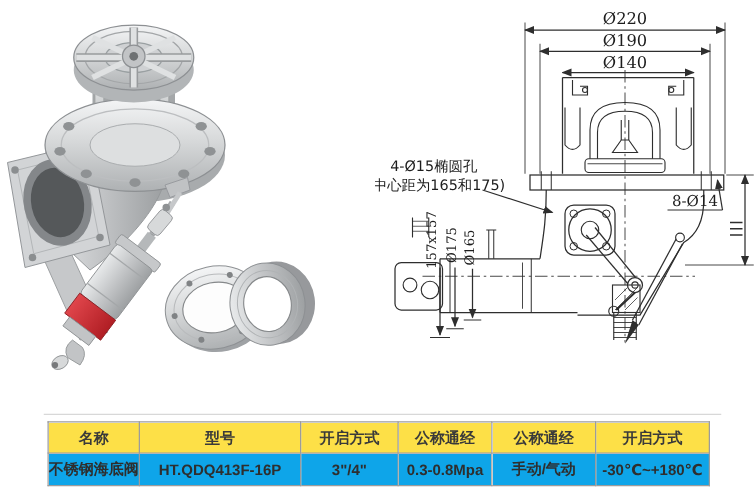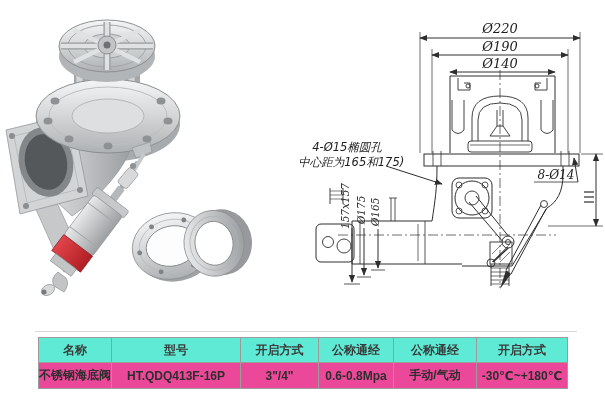--- a/index.html
+++ b/index.html
@@ -1,27 +1,27 @@
 <!DOCTYPE html>
 <html><head>
 <meta charset="utf-8">
 <style>
   html,body{margin:0;padding:0;background:#ffffff;}
   #stage{position:relative;width:605px;height:401px;background:#ffffff;overflow:hidden;
          font-family:"Liberation Sans","DejaVu Sans",sans-serif;}
   #photo-wrap{position:absolute;left:0;top:0;width:300px;height:312px;}
-  #drawing-wrap{position:absolute;left:300px;top:14px;width:305px;height:325px;font-style:italic;}
+  #drawing-wrap{position:absolute;left:300px;top:0;width:305px;height:325px;}
   .dim-text{font-family:"DejaVu Serif","Liberation Serif",serif;fill:#1d1d1d;}
   .cjk-text{font-family:"DejaVu Sans","Liberation Sans",sans-serif;fill:#1d1d1d;}
   #top-rule{position:absolute;left:35px;top:331px;width:542px;height:1px;background:#d8d8d8;}
   table.spec{position:absolute;left:38px;top:337px;border-collapse:collapse;table-layout:fixed;}
   table.spec td,table.spec th{border:1px solid #9c9c9c;text-align:center;vertical-align:middle;
       font-size:12px;font-weight:bold;color:#333;padding:0;overflow:hidden;white-space:nowrap;}
-  table.spec th{background:#5eead4;height:24px;color:#3a3a3a;}
-  table.spec td{background:#ec4899;height:25px;color:#2e2e2e;margin-top:16px;}
+  table.spec th{background:#fde047;height:24px;color:#3a3a3a;}
+  table.spec td{background:#0ea5e9;height:25px;color:#2e2e2e;margin-top:16px;}
   .c0{width:69px}.c1{width:129px}.c2{width:78px}.c3{width:75px}.c4{width:83px}.c5{width:91px}
 </style>
 </head>
 <body>
 
 <div id="stage">
 
   <div id="photo-wrap">
   <svg width="300" height="312" viewBox="0 0 300 312">
     <defs>
@@ -333,20 +333,20 @@
         <th>公称通经</th>
         <th>公称通经</th>
         <th>开启方式</th>
       </tr>
     </thead>
     <tbody>
       <tr>
         <td>不锈钢海底阀</td>
         <td>HT.QDQ413F-16P</td>
         <td>3"/4"</td>
-        <td>0.6-0.8Mpa</td>
+        <td>0.3-0.8Mpa</td>
         <td>手动/气动</td>
         <td>-30℃~+180℃</td>
       </tr>
     </tbody>
   </table>
 
 </div>
 
 </body></html>

